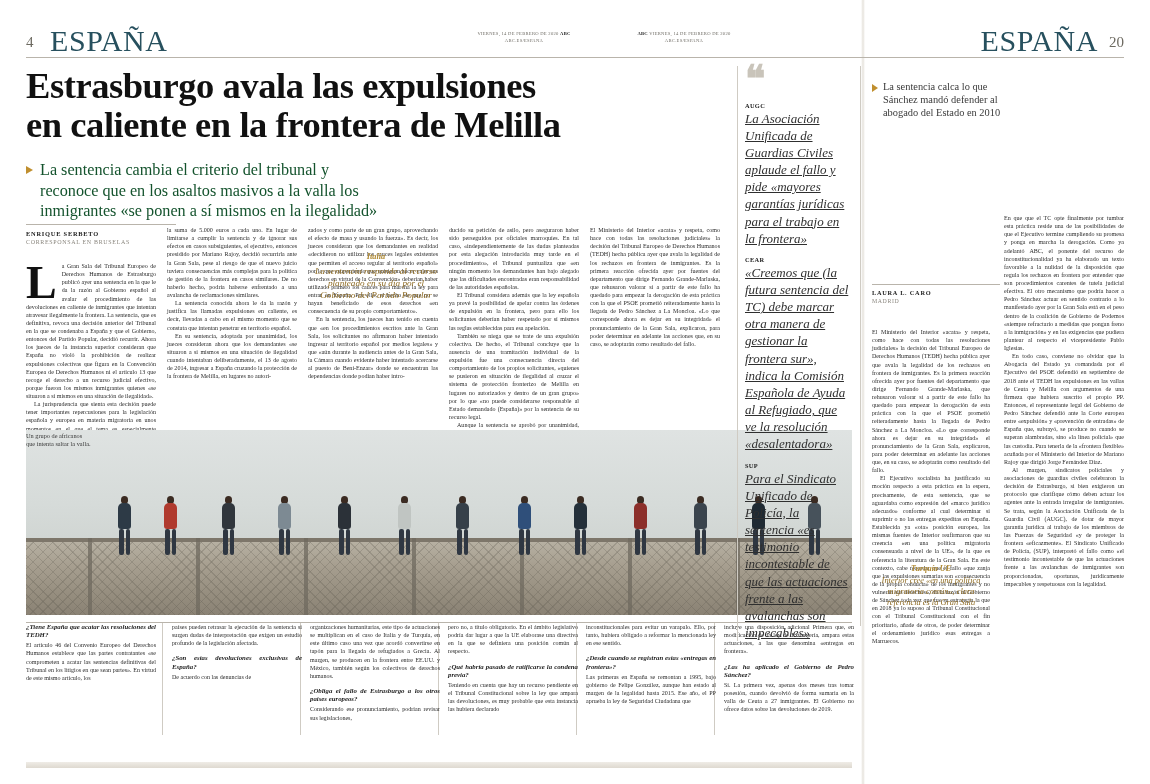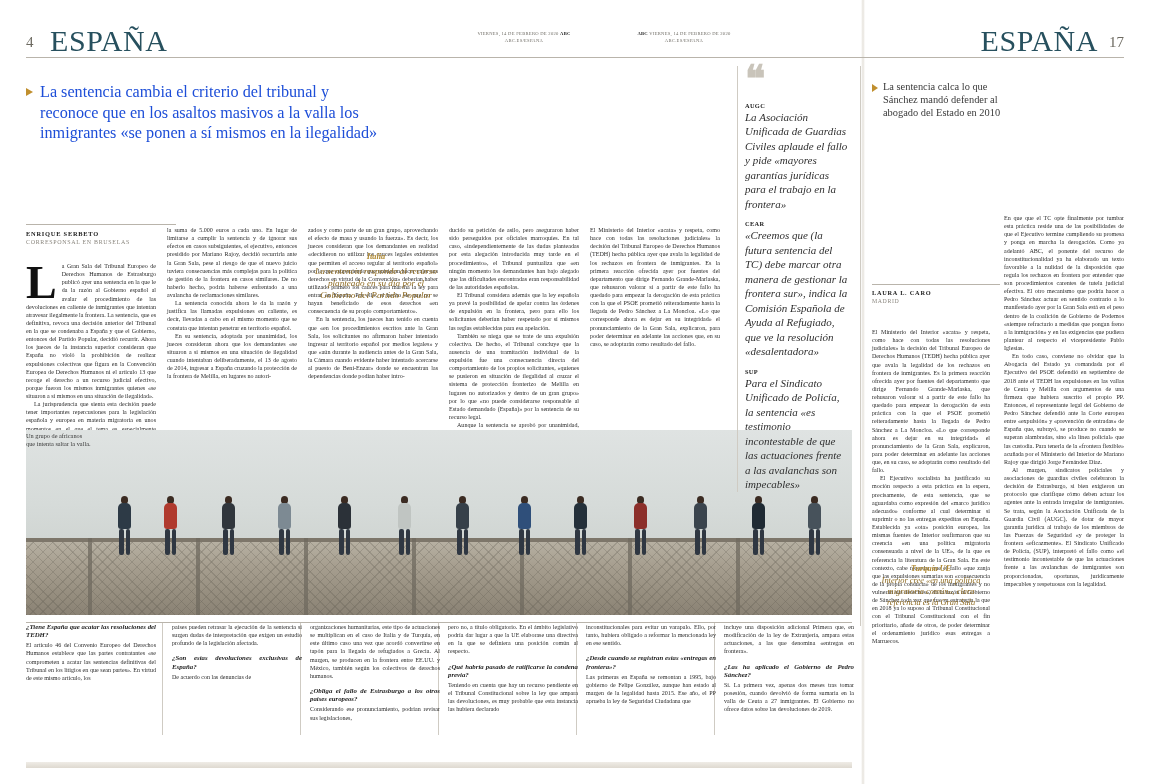--- a/index.html
+++ b/index.html
@@ -34,21 +34,21 @@
   
   .pageL{position:absolute;top:66px;left:26px;width:826px;}
 
   h1.head{
     font-family:"Liberation Serif",serif;font-weight:bold;
     font-size:36.5px;line-height:1.07;letter-spacing:-0.012em;
     margin:0;width:540px;color:#111;
   }
   .subhead{
     width:346px;margin-top:16px;font-size:16.2px;line-height:1.27;
-    color:#1d4ed8;font-family:"Liberation Serif",serif;
+    color:#14532d;font-family:"Liberation Serif",serif;
     position:relative;padding-left:14px;
   }
   .subhead:before{content:"";position:absolute;left:0;top:6px;
      border-left:7px solid #c08f2e;border-top:4.5px solid transparent;border-bottom:4.5px solid transparent;}
 
   .byline{position:absolute;top:158px;left:0;width:150px;}
   .byline .bl-rule{height:1px;background:#b9b4ab;margin-bottom:5px;}
   .byline .nm{font-size:6.4px;letter-spacing:.12em;font-weight:bold;text-transform:uppercase;color:#222;}
   .byline .rl{font-size:6px;letter-spacing:.11em;text-transform:uppercase;color:#8b877f;margin-top:2px;}
 
@@ -101,21 +101,21 @@
   .qa-col .blk{margin-bottom:7px;}
   .qa-vrule{position:absolute;top:0;width:1px;height:112px;background:#cfcbc3;}
   .qa-foot{position:absolute;left:0;right:0;top:140px;height:6px;
            background:linear-gradient(#efece6,#ded9d0);}
 
   
   .quotebox{position:absolute;left:745px;top:66px;width:104px;}
   .qmark{font-size:38px;line-height:.7;color:#c9c4ba;font-family:"Liberation Serif",serif;font-weight:bold;}
   .qitem{margin-top:9px;}
   .qitem .src{font-size:6.4px;font-weight:bold;letter-spacing:.05em;color:#1d1d1d;margin-bottom:1px;}
-  .qitem .qt{font-style:italic;font-size:11px;line-height:1.32;color:#2f2f2f;}
+  .qitem .qt{font-style:italic;font-size:13px;line-height:1.32;color:#2f2f2f;text-decoration:underline;}
   .qbox-rule{position:absolute;left:-8px;top:0;bottom:0;width:1px;background:#cfcbc3;}
 
   
   .pageR{position:absolute;top:66px;left:872px;width:252px;}
   h2.headR{font-family:"Liberation Serif",serif;font-weight:bold;font-size:23.5px;
            line-height:1.09;letter-spacing:-.01em;margin:0;color:#111;}
   .subheadR{margin-top:14px;font-size:10.4px;line-height:1.26;color:#3a3a3a;width:128px;
             position:relative;padding-left:11px;}
   .subheadR:before{content:"";position:absolute;left:0;top:4px;
      border-left:6px solid #c08f2e;border-top:4px solid transparent;border-bottom:4px solid transparent;}
@@ -152,25 +152,26 @@
       <div>abc.es/espana</div>
     </div>
 
     <div class="mh-date right">
       <span class="b">ABC</span>
       <span>VIERNES, 14 DE FEBRERO DE 2020</span>
       <div>abc.es/espana</div>
     </div>
 
     <div class="section-name-r">ESPAÑA</div>
-    <div class="folio-r">17</div>
+    <div class="folio-r">20</div>
   </div>
 
   <div class="pageL">
 
+    <h1 class="head">Estrasburgo avala las expulsiones en caliente en la frontera de Melilla</h1>
 
     <div class="subhead">La sentencia cambia el criterio del tribunal y reconoce que en los asaltos masivos a la valla los inmigrantes «se ponen a sí mismos en la ilegalidad»</div>
 
     <div class="byline">
       <div class="bl-rule"></div>
       <div class="nm">ENRIQUE SERBETO</div>
       <div class="rl">CORRESPONSAL EN BRUSELAS</div>
     </div>
 
     <div class="col" style="top:196px;left:0;width:130px;height:170px;">

